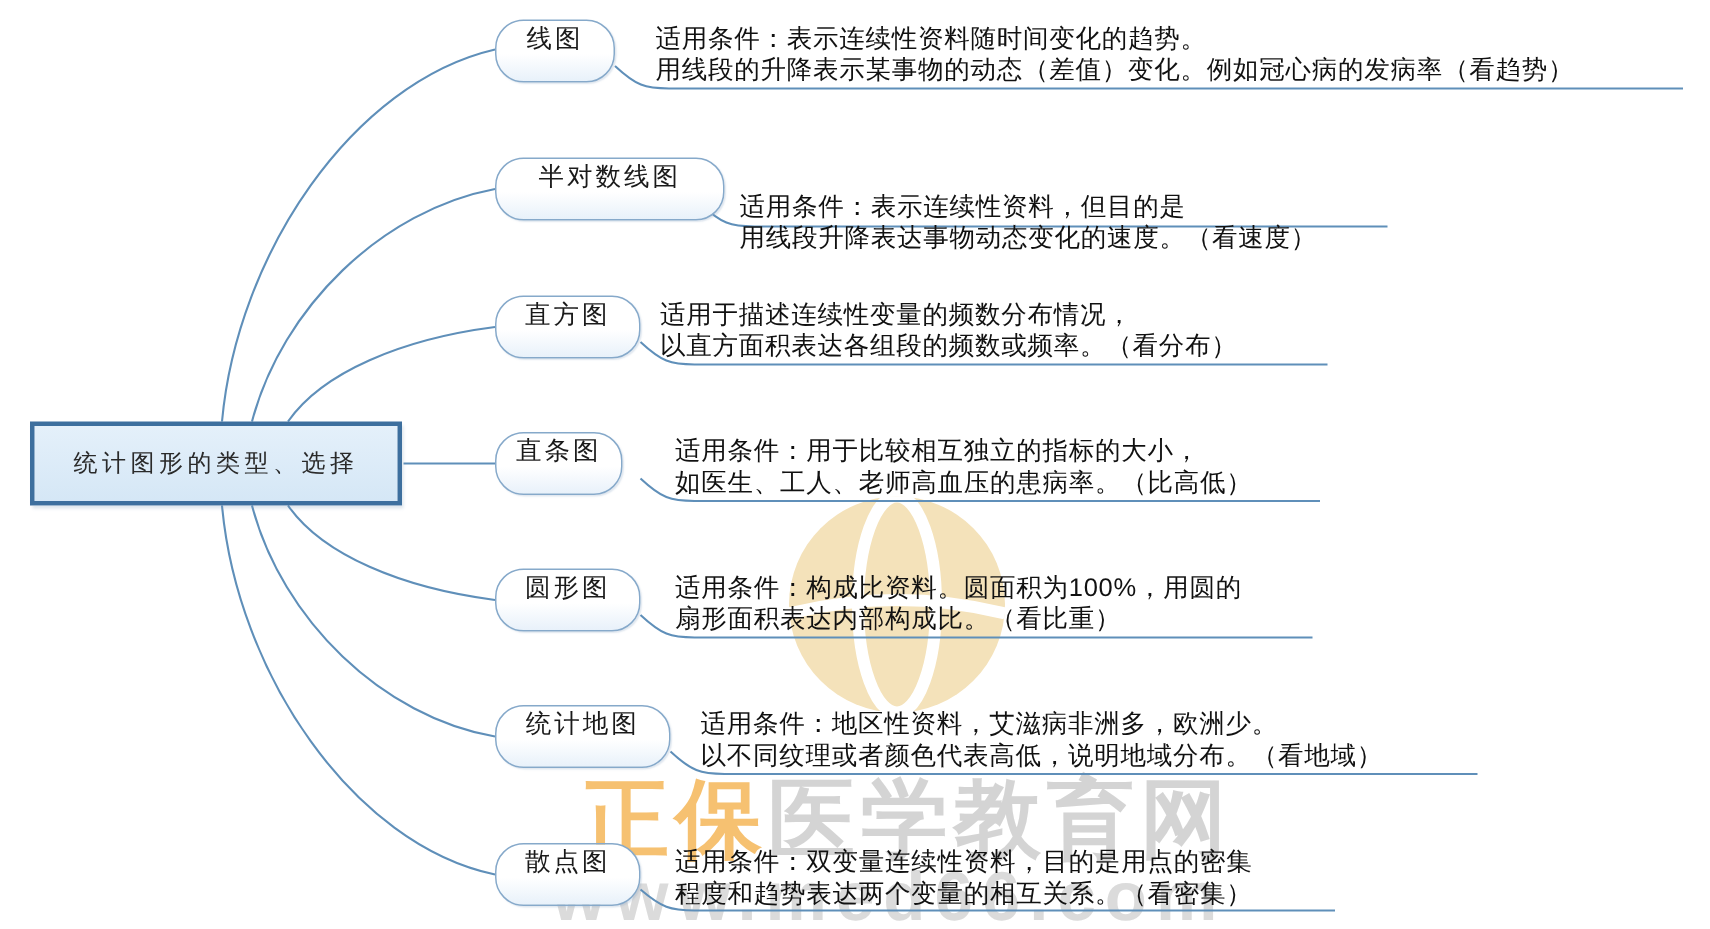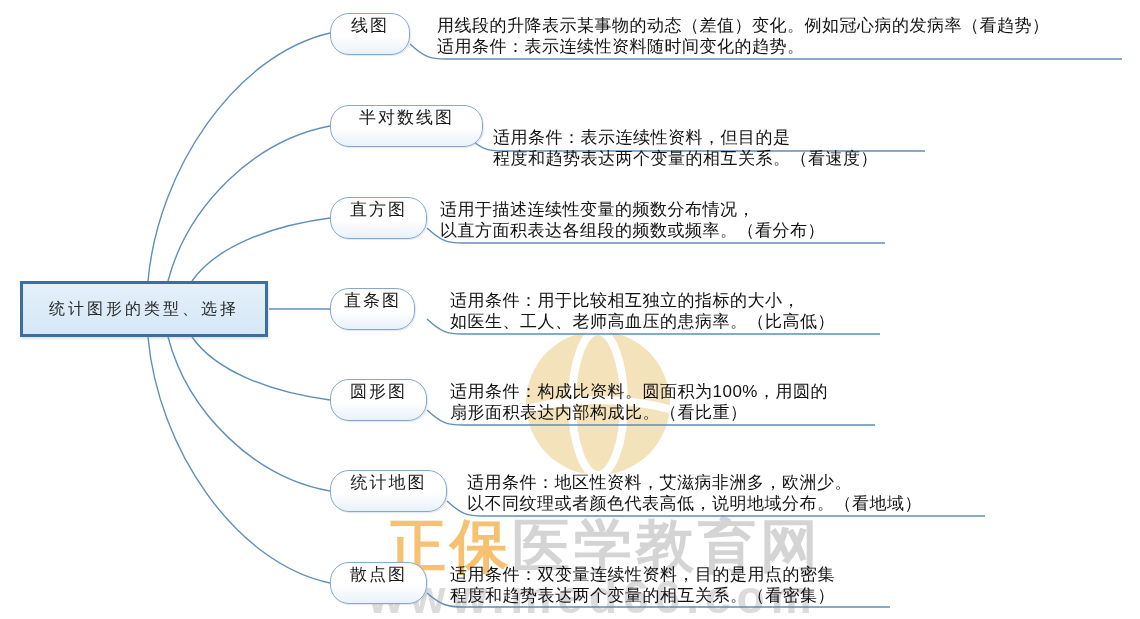--- a/index.html
+++ b/index.html
@@ -153,32 +153,32 @@
   <div class="nodes">
     <div class="root-node">
       <span>统计图形的类型、选择</span>
     </div>
 
     <div class="b0">
       <div class="child-node">
         <span>线图</span>
       </div>
       <div class="desc">
+        <div>适用条件：表示连续性资料随时间变化的趋势。</div>
         <div>用线段的升降表示某事物的动态（差值）变化。例如冠心病的发病率（看趋势）</div>
-        <div>适用条件：表示连续性资料随时间变化的趋势。</div>
       </div>
     </div>
 
     <div class="b1">
       <div class="child-node">
         <span>半对数线图</span>
       </div>
       <div class="desc">
         <div>适用条件：表示连续性资料，但目的是</div>
-        <div>程度和趋势表达两个变量的相互关系。（看速度）</div>
+        <div>用线段升降表达事物动态变化的速度。（看速度）</div>
       </div>
     </div>
 
     <div class="b2">
       <div class="child-node">
         <span>直方图</span>
       </div>
       <div class="desc">
         <div>适用于描述连续性变量的频数分布情况，</div>
         <div>以直方面积表达各组段的频数或频率。（看分布）</div>

